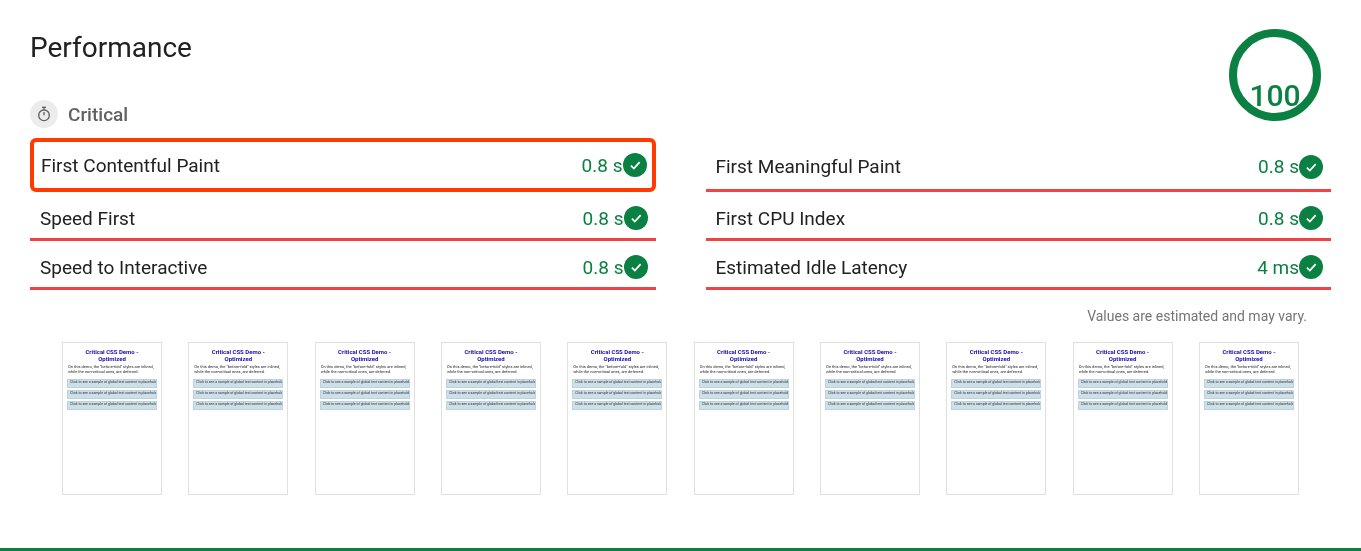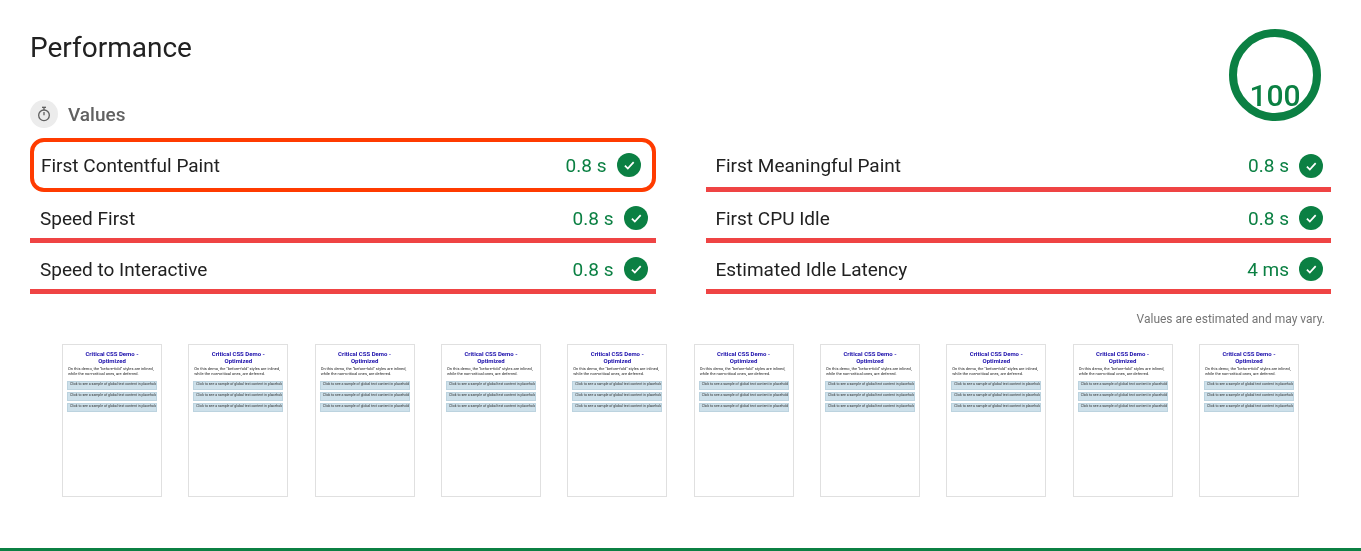--- a/index.html
+++ b/index.html
@@ -63,52 +63,51 @@
   .metrics-grid {
     display: grid;
     grid-template-columns: 1fr 1fr;
     column-gap: 50px;
   }
   .metric-row {
     display: flex;
     justify-content: space-between;
     align-items: center;
     padding: 14px 8px 8px 10px;
-    border-bottom: 5px solid #ef4444;
+    border-bottom: 3px solid #ef4444;
     font-size: 19px;
   }
   .metric-row .label { color: #212121; font-weight: 400; }
   .metric-row .value {
     color: #0b8043;
     font-weight: 400;
     display: flex;
     align-items: center;
-    gap: 10px;
   }
   .check-icon {
     width: 24px;
     height: 24px;
     border-radius: 50%;
     background: #0b8043;
     display: inline-flex;
     align-items: center;
     justify-content: center;
   }
   .check-icon svg { width: 14px; height: 14px; stroke: #fff; stroke-width: 3; fill: none; }
   .highlighted {
     border: 4px solid #ff3b00;
-    border-radius: 14px;
-    padding: 11px 11px 11px 7px;
+    border-radius: 6px;
+    padding: 11px 5px 11px 7px;
   }
   .estimate-note {
     text-align: right;
     color: #757575;
-    font-size: 12px;
+    font-size: 14px;
     margin-top: 18px;
-    margin-right: 6px;
+    margin-right: 24px;
   }
   .filmstrip {
     display: flex;
     justify-content: space-between;
     margin-top: 18px;
     padding: 0 32px;
     gap: 8px;
   }
   .thumb {
     width: 100px;
@@ -159,21 +158,21 @@
     <h1 class="title">Performance</h1>
     <div class="metrics-header">
       <span class="metrics-icon">
         <svg viewBox="0 0 24 24" fill="none" stroke="#616161" stroke-width="2">
           <circle cx="12" cy="14" r="8"></circle>
           <line x1="12" y1="14" x2="12" y2="9"></line>
           <line x1="9" y1="2" x2="15" y2="2"></line>
           <line x1="12" y1="2" x2="12" y2="6"></line>
         </svg>
       </span>
-      <span class="metrics-label">Values</span>
+      <span class="metrics-label">Critical</span>
     </div>
   </div>
   <div class="score-gauge">
     <span>100</span>
   </div>
 </div>
 
 <div class="metrics-grid" id="metrics-grid">
     <div class="metric-row highlighted">
       <span class="label">First Contentful Paint</span>
@@ -202,21 +201,21 @@
       <span class="value">
         <span>0.8 s</span>
         <span class="check-icon">
           <svg viewBox="0 0 24 24">
             <polyline points="5 13 10 18 20 7"></polyline>
           </svg>
         </span>
       </span>
     </div>
     <div class="metric-row">
-      <span class="label">First CPU Idle</span>
+      <span class="label">First CPU Index</span>
       <span class="value">
         <span>0.8 s</span>
         <span class="check-icon">
           <svg viewBox="0 0 24 24">
             <polyline points="5 13 10 18 20 7"></polyline>
           </svg>
         </span>
       </span>
     </div>
     <div class="metric-row">

